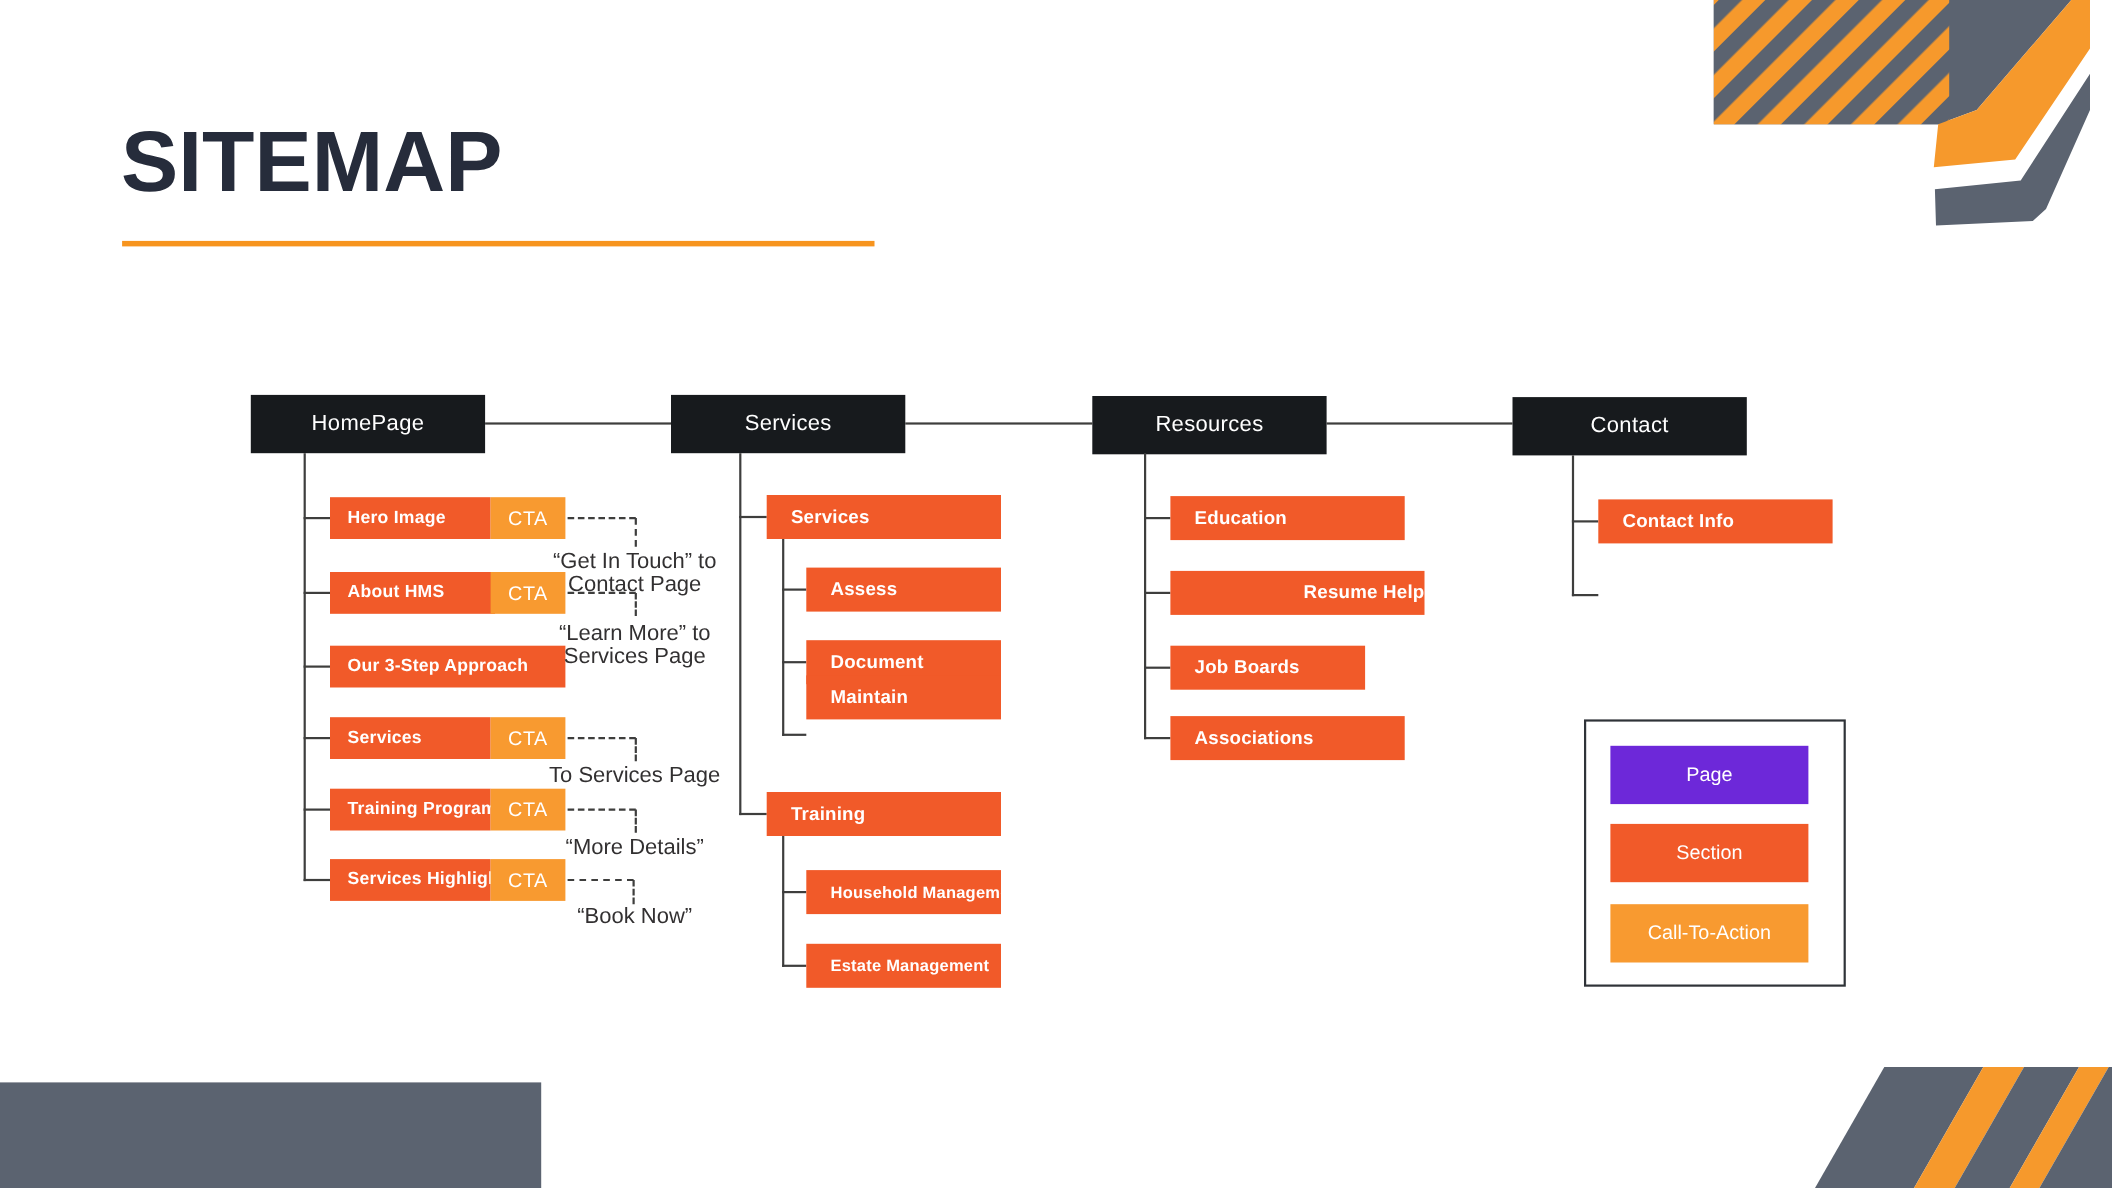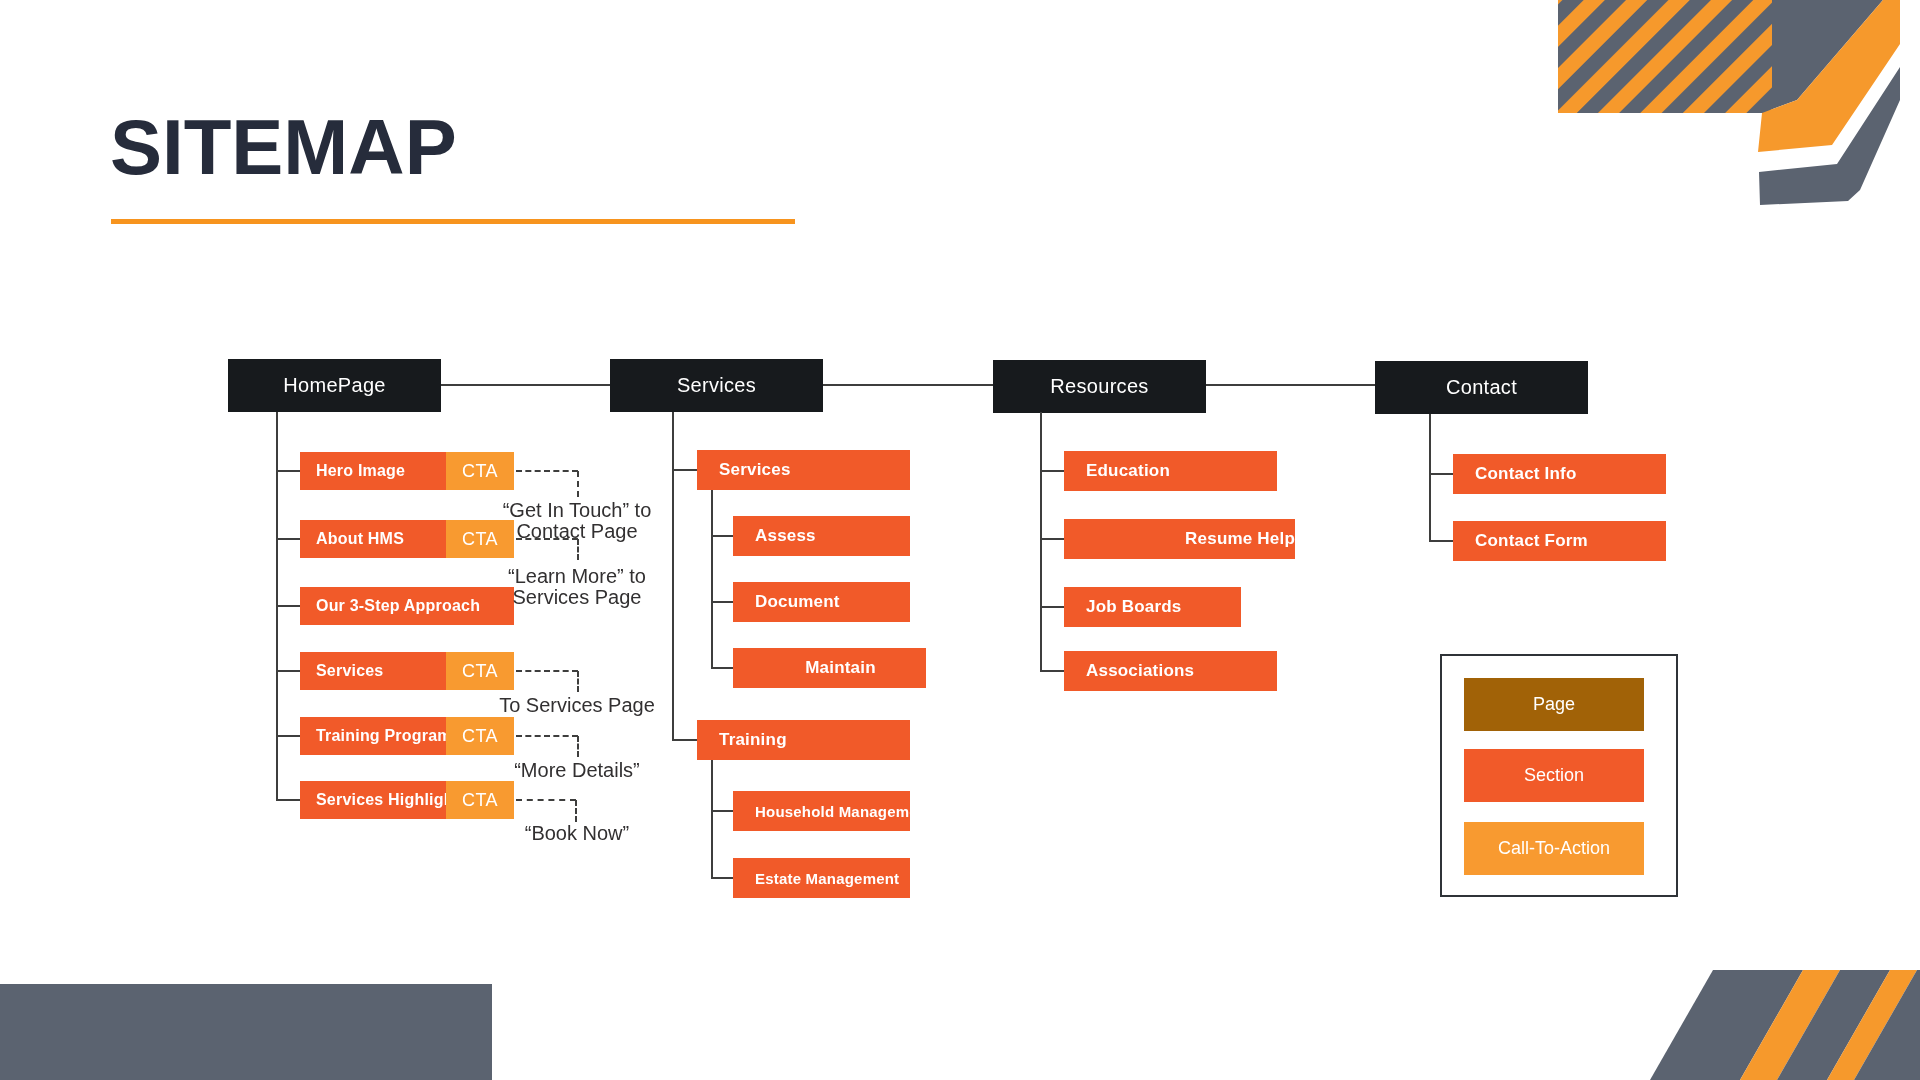--- a/index.html
+++ b/index.html
@@ -38,21 +38,21 @@
     font-size:20px;font-weight:500;color:#323031;line-height:21px;white-space:pre-line;
   }
   .legend{
     position:absolute;left:1440px;top:654px;width:238px;height:243px;
     border:2px solid #2F3338;box-sizing:border-box;background:#fff;
   }
   .legend-item{
     position:absolute;left:22px;width:180px;height:53px;color:#fff;
     display:flex;align-items:center;justify-content:center;font-size:18px;font-weight:400;
   }
-  .legend-page{top:22px;background:#a16207;justify-content:center;}
+  .legend-page{top:22px;background:#6d28d9;justify-content:center;}
   .legend-section{top:93px;background:#F15A29;}
   .legend-cta{top:166px;background:#F89A30;}
   .decor-rect-bl{position:absolute;left:0;top:984px;width:492px;height:96px;background:#5B6370;}
 </style>
 </head>
 <body>
 
 <div class="canvas">
 
   <div class="page-title">SITEMAP</div>
@@ -151,21 +151,21 @@
   <div class="vline" style="left:711px;top:490px;height:179px;"></div>
   <div class="hline" style="left:711px;top:535px;width:22px;"></div>
   <div class="hline" style="left:711px;top:601px;width:22px;"></div>
   <div class="hline" style="left:711px;top:667px;width:22px;"></div>
   <div class="section-box" style="left:733px;top:516px;width:177px;">
       <span>Assess</span>
     </div>
   <div class="section-box" style="left:733px;top:582px;width:177px;">
       <span>Document</span>
     </div>
-  <div class="section-box" style="left:733px;top:648px;width:193px;justify-content:center;">
+  <div class="section-box" style="left:733px;top:614px;width:177px;">
       <span>Maintain</span>
     </div>
 
   <div class="hline" style="left:672px;top:739px;width:25px;"></div>
   <div class="section-box" style="left:697px;top:720px;width:213px;">
       <span>Training</span>
     </div>
 
   <div class="vline" style="left:711px;top:760px;height:119px;"></div>
   <div class="hline" style="left:711px;top:810px;width:22px;"></div>
@@ -193,23 +193,20 @@
     </div>
   <div class="section-box" style="left:1064px;top:651px;width:213px;">
       <span>Associations</span>
     </div>
 
   <div class="vline" style="left:1429px;top:414px;height:128px;"></div>
   <div class="hline" style="left:1429px;top:473px;width:24px;"></div>
   <div class="hline" style="left:1429px;top:540px;width:24px;"></div>
   <div class="section-box" style="left:1453px;top:454px;width:213px;">
       <span>Contact Info</span>
-    </div>
-  <div class="section-box" style="left:1453px;top:521px;width:213px;">
-      <span>Contact Form</span>
     </div>
 
   <div class="legend">
     <div class="legend-item legend-page">
         <span>Page</span>
       </div>
     <div class="legend-item legend-section">
         <span>Section</span>
       </div>
     <div class="legend-item legend-cta">

